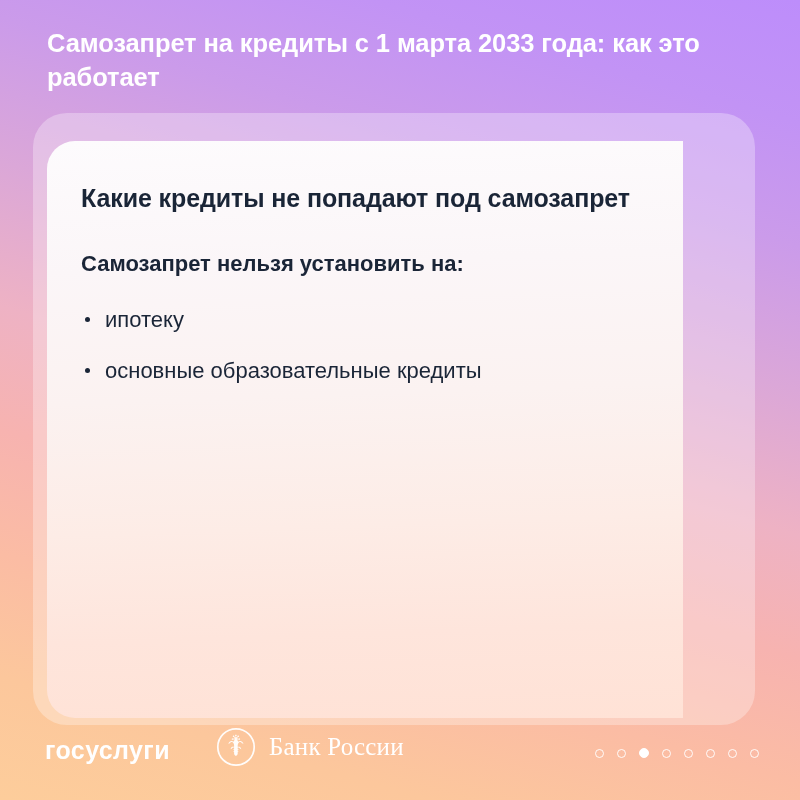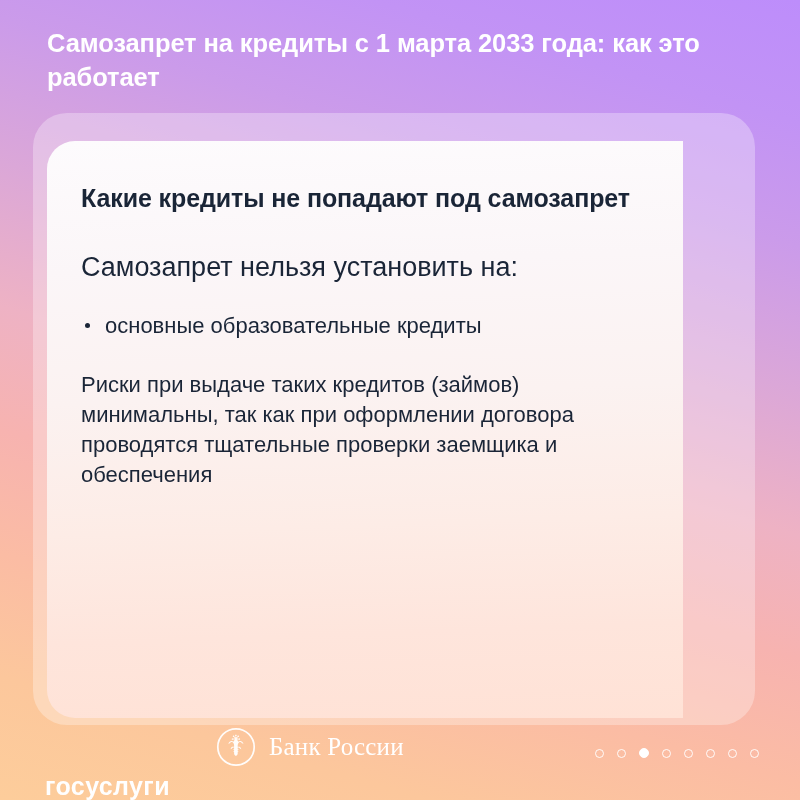--- a/index.html
+++ b/index.html
@@ -82,22 +82,22 @@
     color: #1a2537;
     font-size: 25px;
     font-weight: bold;
     line-height: 1.36;
     letter-spacing: -0.1px;
   }
 
   .card-lead {
     margin: 35px 0 0 0;
     color: #1a2537;
-    font-size: 27px;
-    font-weight: normal;
+    font-size: 22px;
+    font-weight: bold;
     line-height: 1.3;
   }
 
   .bullet-list {
     margin: 26px 0 0 0;
     padding: 0;
     list-style: none;
   }
   .bullet-item {
     position: relative;
@@ -135,21 +135,20 @@
   }
 
   .gosuslugi-logo {
     position: absolute;
     left: 45px;
     top: 18px;
     color: #ffffff;
     font-size: 25px;
     font-weight: bold;
     letter-spacing: 0.4px;
-    margin-top: 36px;
   }
 
   .cbr-block {
     position: absolute;
     left: 216px;
     top: 9px;
     display: flex;
     align-items: center;
     gap: 13px;
   }
@@ -200,25 +199,28 @@
 
   <section class="card">
 
     <h2 class="card-heading">Какие кредиты не попадают под самозапрет</h2>
 
     <p class="card-lead">Самозапрет нельзя установить на:</p>
 
     <ul class="bullet-list">
       <li class="bullet-item">
         <span class="bullet-dot"></span>
+        <span>ипотеку</span>
+      </li>
+      <li class="bullet-item">
+        <span class="bullet-dot"></span>
         <span>основные образовательные кредиты</span>
       </li>
     </ul>
 
-    <p class="card-note">Риски при выдаче таких кредитов (займов) минимальны, так как при оформлении договора проводятся тщательные проверки заемщика и обеспечения</p>
 
   </section>
 
   <footer class="footer">
 
     <div class="gosuslugi-logo">госуслуги</div>
 
     <div class="cbr-block">
       <svg class="cbr-emblem" viewBox="0 0 40 40">
         <circle cx="20" cy="20" r="18.2" fill="none" stroke="#ffffff" stroke-width="1.7" opacity="0.95"></circle>

